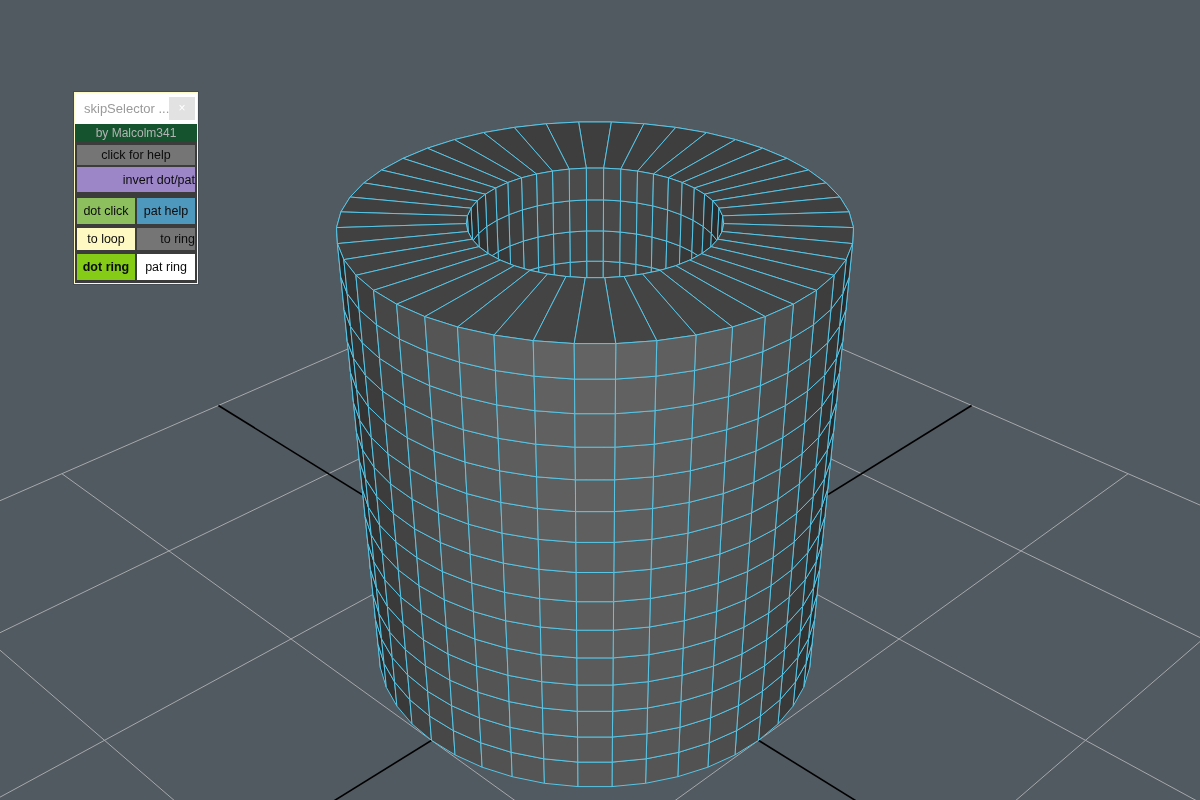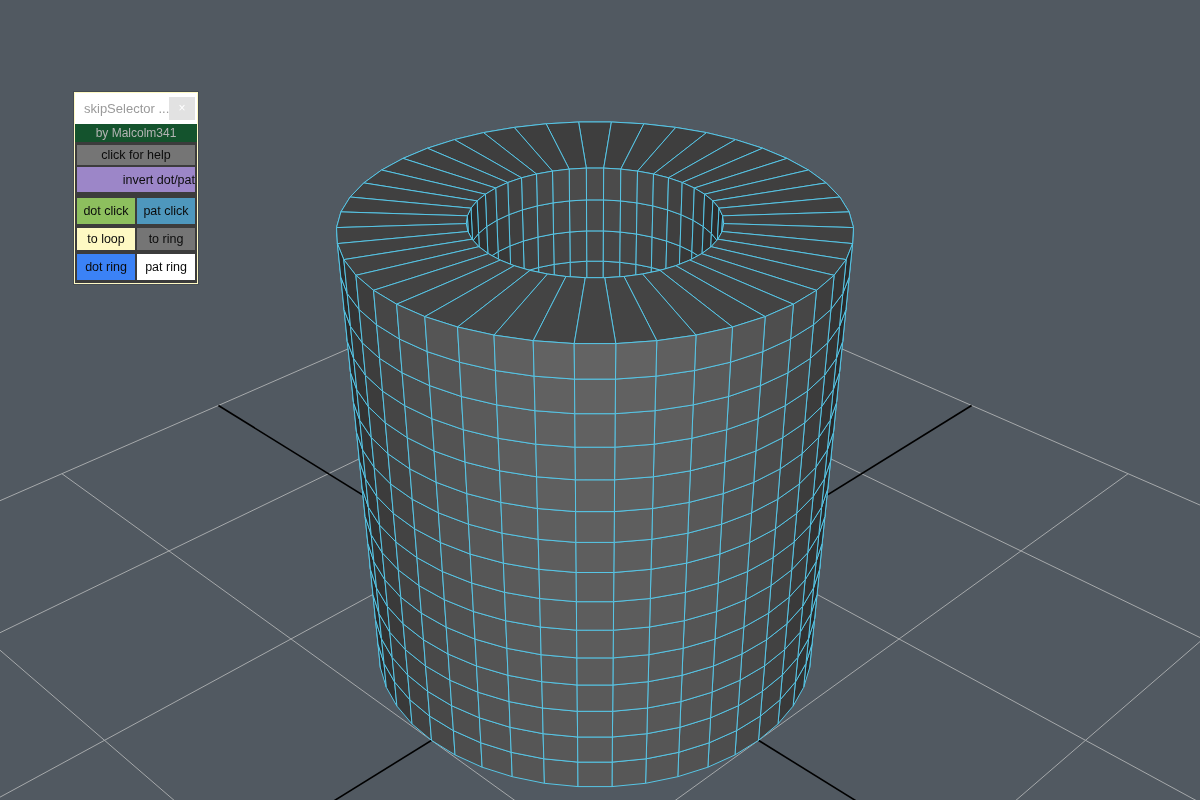--- a/index.html
+++ b/index.html
@@ -1443,25 +1443,25 @@
     <div class="titlebar" style="background: rgb(255, 255, 255);">
       <span class="title" style="color: rgb(154, 154, 154);">skipSelector ...</span>
       <button class="closebtn" style="background: rgb(226, 226, 226);">×</button>
     </div>
     <div class="byline" style="background: #14532d;">by Malcolm341</div>
     <div class="panelbody">
       <button class="btn btn-help" style="background: rgb(117, 117, 117);">click for help</button>
       <button class="btn btn-invert" style="background: rgb(156, 134, 200);">invert dot/pat</button>
       <div class="btnrow row1">
         <button class="btn h26" style="background: rgb(141, 191, 94);">dot click</button>
-        <button class="btn h26" style="background: rgb(78, 151, 189);">pat click</button>
+        <button class="btn h26" style="background: rgb(78, 151, 189);">pat help</button>
       </div>
       <div class="btnrow row2">
         <button class="btn h22" style="background: #fef9c3;">to loop</button>
-        <button class="btn h22" style="background: rgb(117, 117, 117);">to ring</button>
+        <button class="btn h22" style="background: rgb(117, 117, 117); text-align: right;">to ring</button>
       </div>
       <div class="btnrow row3">
-        <button class="btn h26" style="background: #3b82f6;">dot ring</button>
+        <button class="btn h26" style="background: #84cc16; font-weight: bold;">dot ring</button>
         <button class="btn h26" style="background: #ffffff;">pat ring</button>
       </div>
     </div>
   </div>
 </div>
 
 </body></html>

